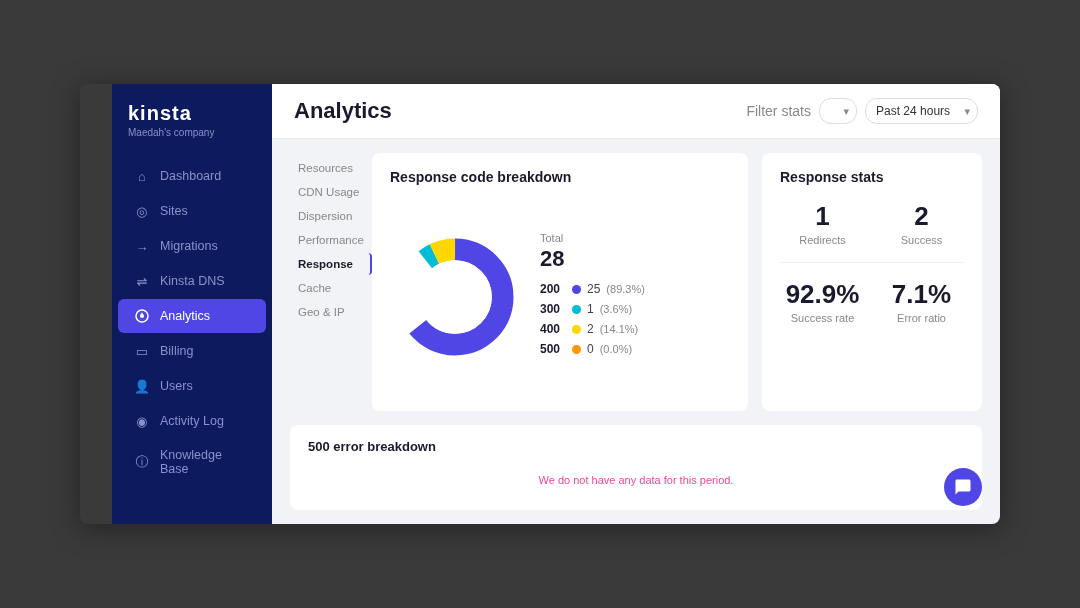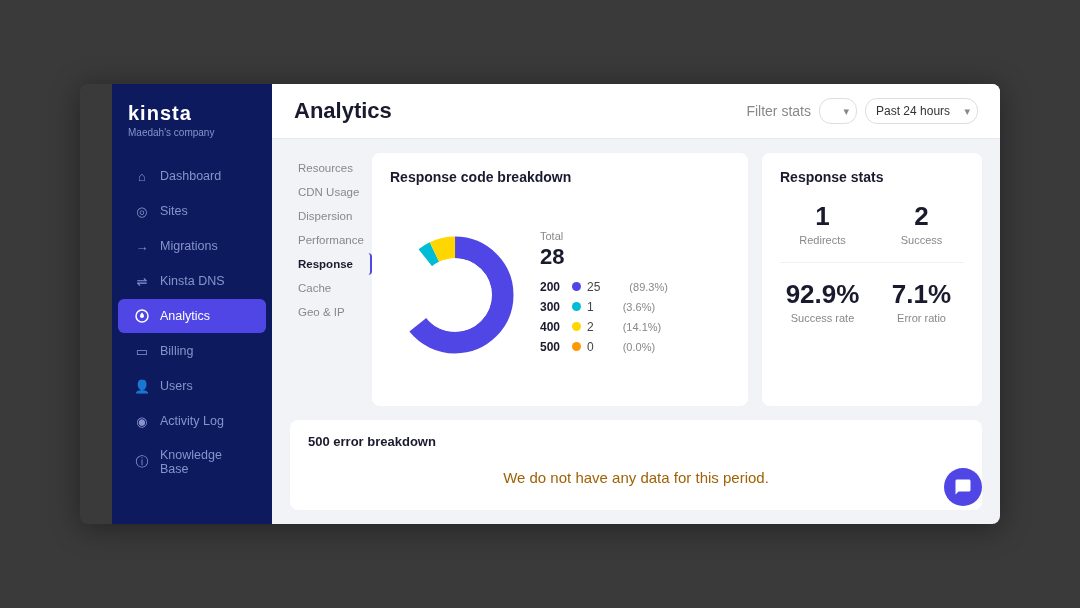--- a/index.html
+++ b/index.html
@@ -220,21 +220,20 @@
       border-radius: 50%;
       flex-shrink: 0;
     }
     .legend-detail {
       font-size: 12px;
       color: #444;
     }
     .legend-pct {
       font-size: 11px;
       color: #888;
-      margin-left: 23px;
     }
     
     .stats-card {
       width: 220px;
       background: #fff;
       border-radius: 8px;
       padding: 16px 18px;
       flex-shrink: 0;
     }
     .stats-title {
@@ -277,22 +276,22 @@
       padding: 14px 18px;
     }
     .bottom-card-title {
       font-size: 13px;
       font-weight: 600;
       color: #1a1a2e;
       margin-bottom: 10px;
     }
     .empty-state {
       text-align: center;
-      color: #a16207;
-      font-size: 15px;
+      color: #ec4899;
+      font-size: 11px;
       padding: 10px 0;
     }
     
     .chat-bubble {
       position: absolute;
       bottom: 18px;
       right: 18px;
       width: 38px;
       height: 38px;
       background: #4f46e5;

